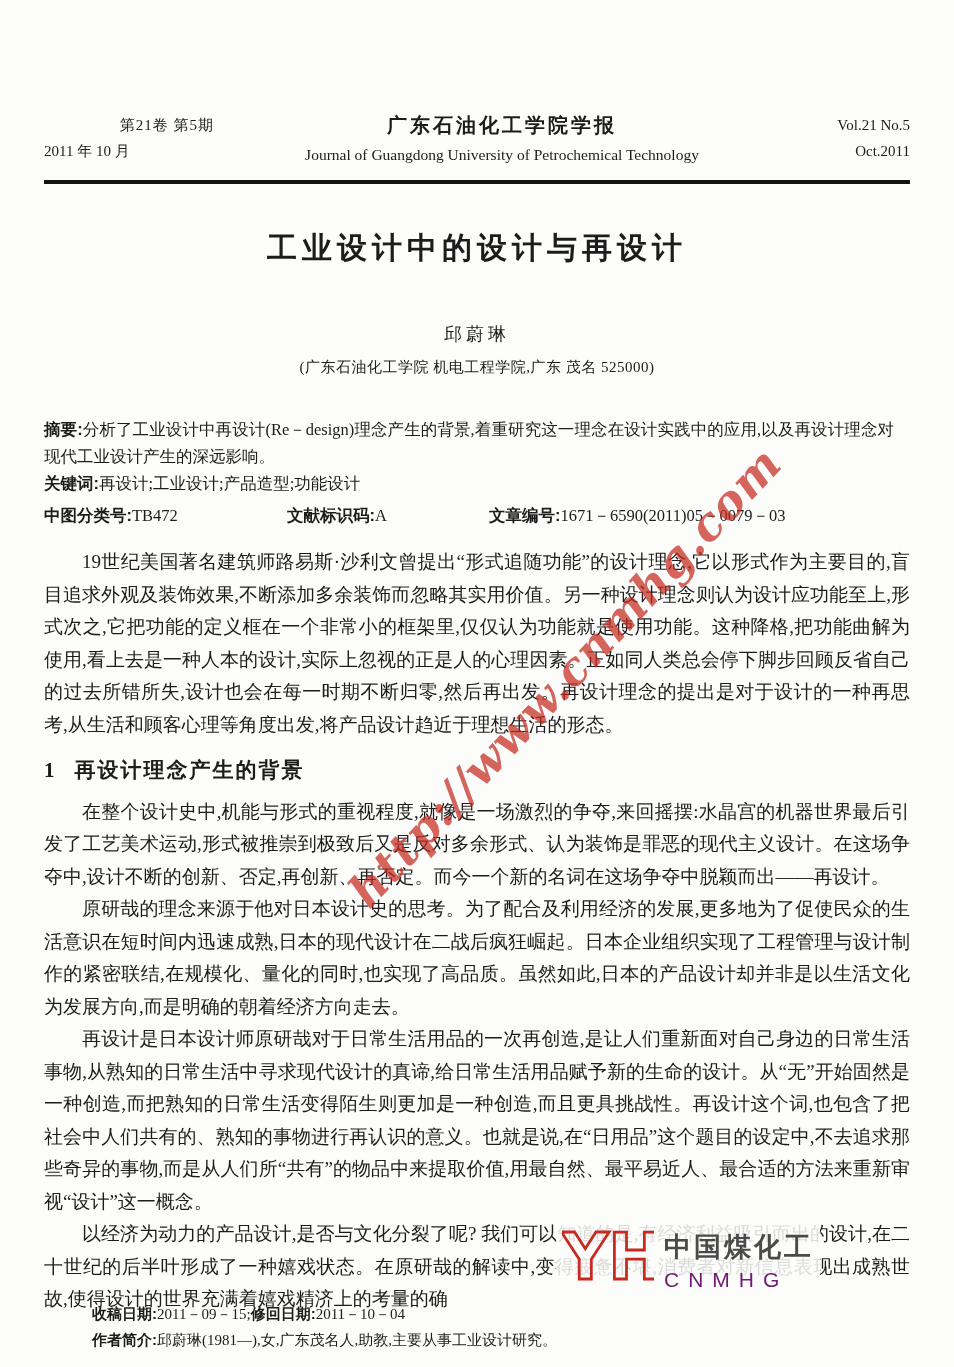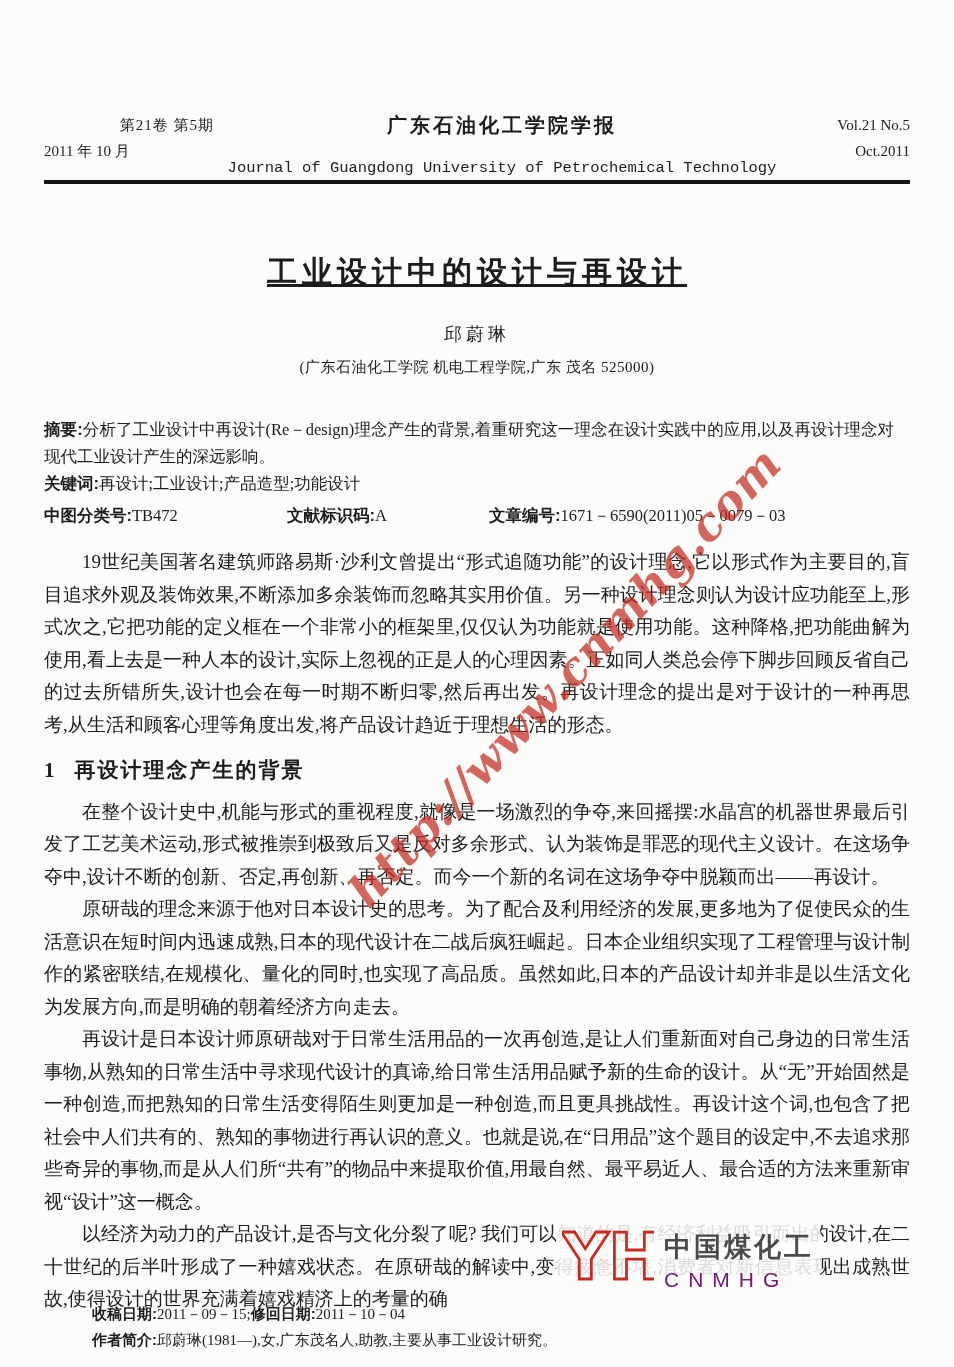--- a/index.html
+++ b/index.html
@@ -14,30 +14,30 @@
   }
   
   .header {
     position:absolute; top:112px; left:44px; right:44px;
     display:flex; justify-content:space-between; align-items:flex-start;
   }
   .hdr-left { width:170px; font-size:15px; line-height:26px; }
   .hdr-left .l1 { font-weight:normal; letter-spacing:1px;text-align:right; }
   .hdr-center { flex:1; text-align:center; }
   .hdr-center .cn { font-weight:bold; font-size:20px; letter-spacing:3px; }
-  .hdr-center .en { font-size:15.5px; margin-top:20px;font-family:Liberation Mono, monospace; }
+  .hdr-center .en { font-size:15.5px; margin-top:7px; }
   .hdr-right { width:120px; text-align:right; font-size:15px; line-height:26px; }
   .header-rule {
     position:absolute; top:180px; left:44px; right:44px;
     height:4px; background:#141414;
   }
   
   .title {
-    position:absolute; top:252px; left:0; right:0;
-    text-align:center; font-size:30px; font-weight:bold; letter-spacing:5px;text-decoration:underline;
+    position:absolute; top:228px; left:0; right:0;
+    text-align:center; font-size:30px; font-weight:bold; letter-spacing:5px;
   }
   .author {
     position:absolute; top:322px; left:0; right:0;
     text-align:center; font-size:18px; letter-spacing:4px;
   }
   .affiliation {
     position:absolute; top:358px; left:0; right:0;
     text-align:center; font-size:15px; letter-spacing:0.5px;
   }
   

